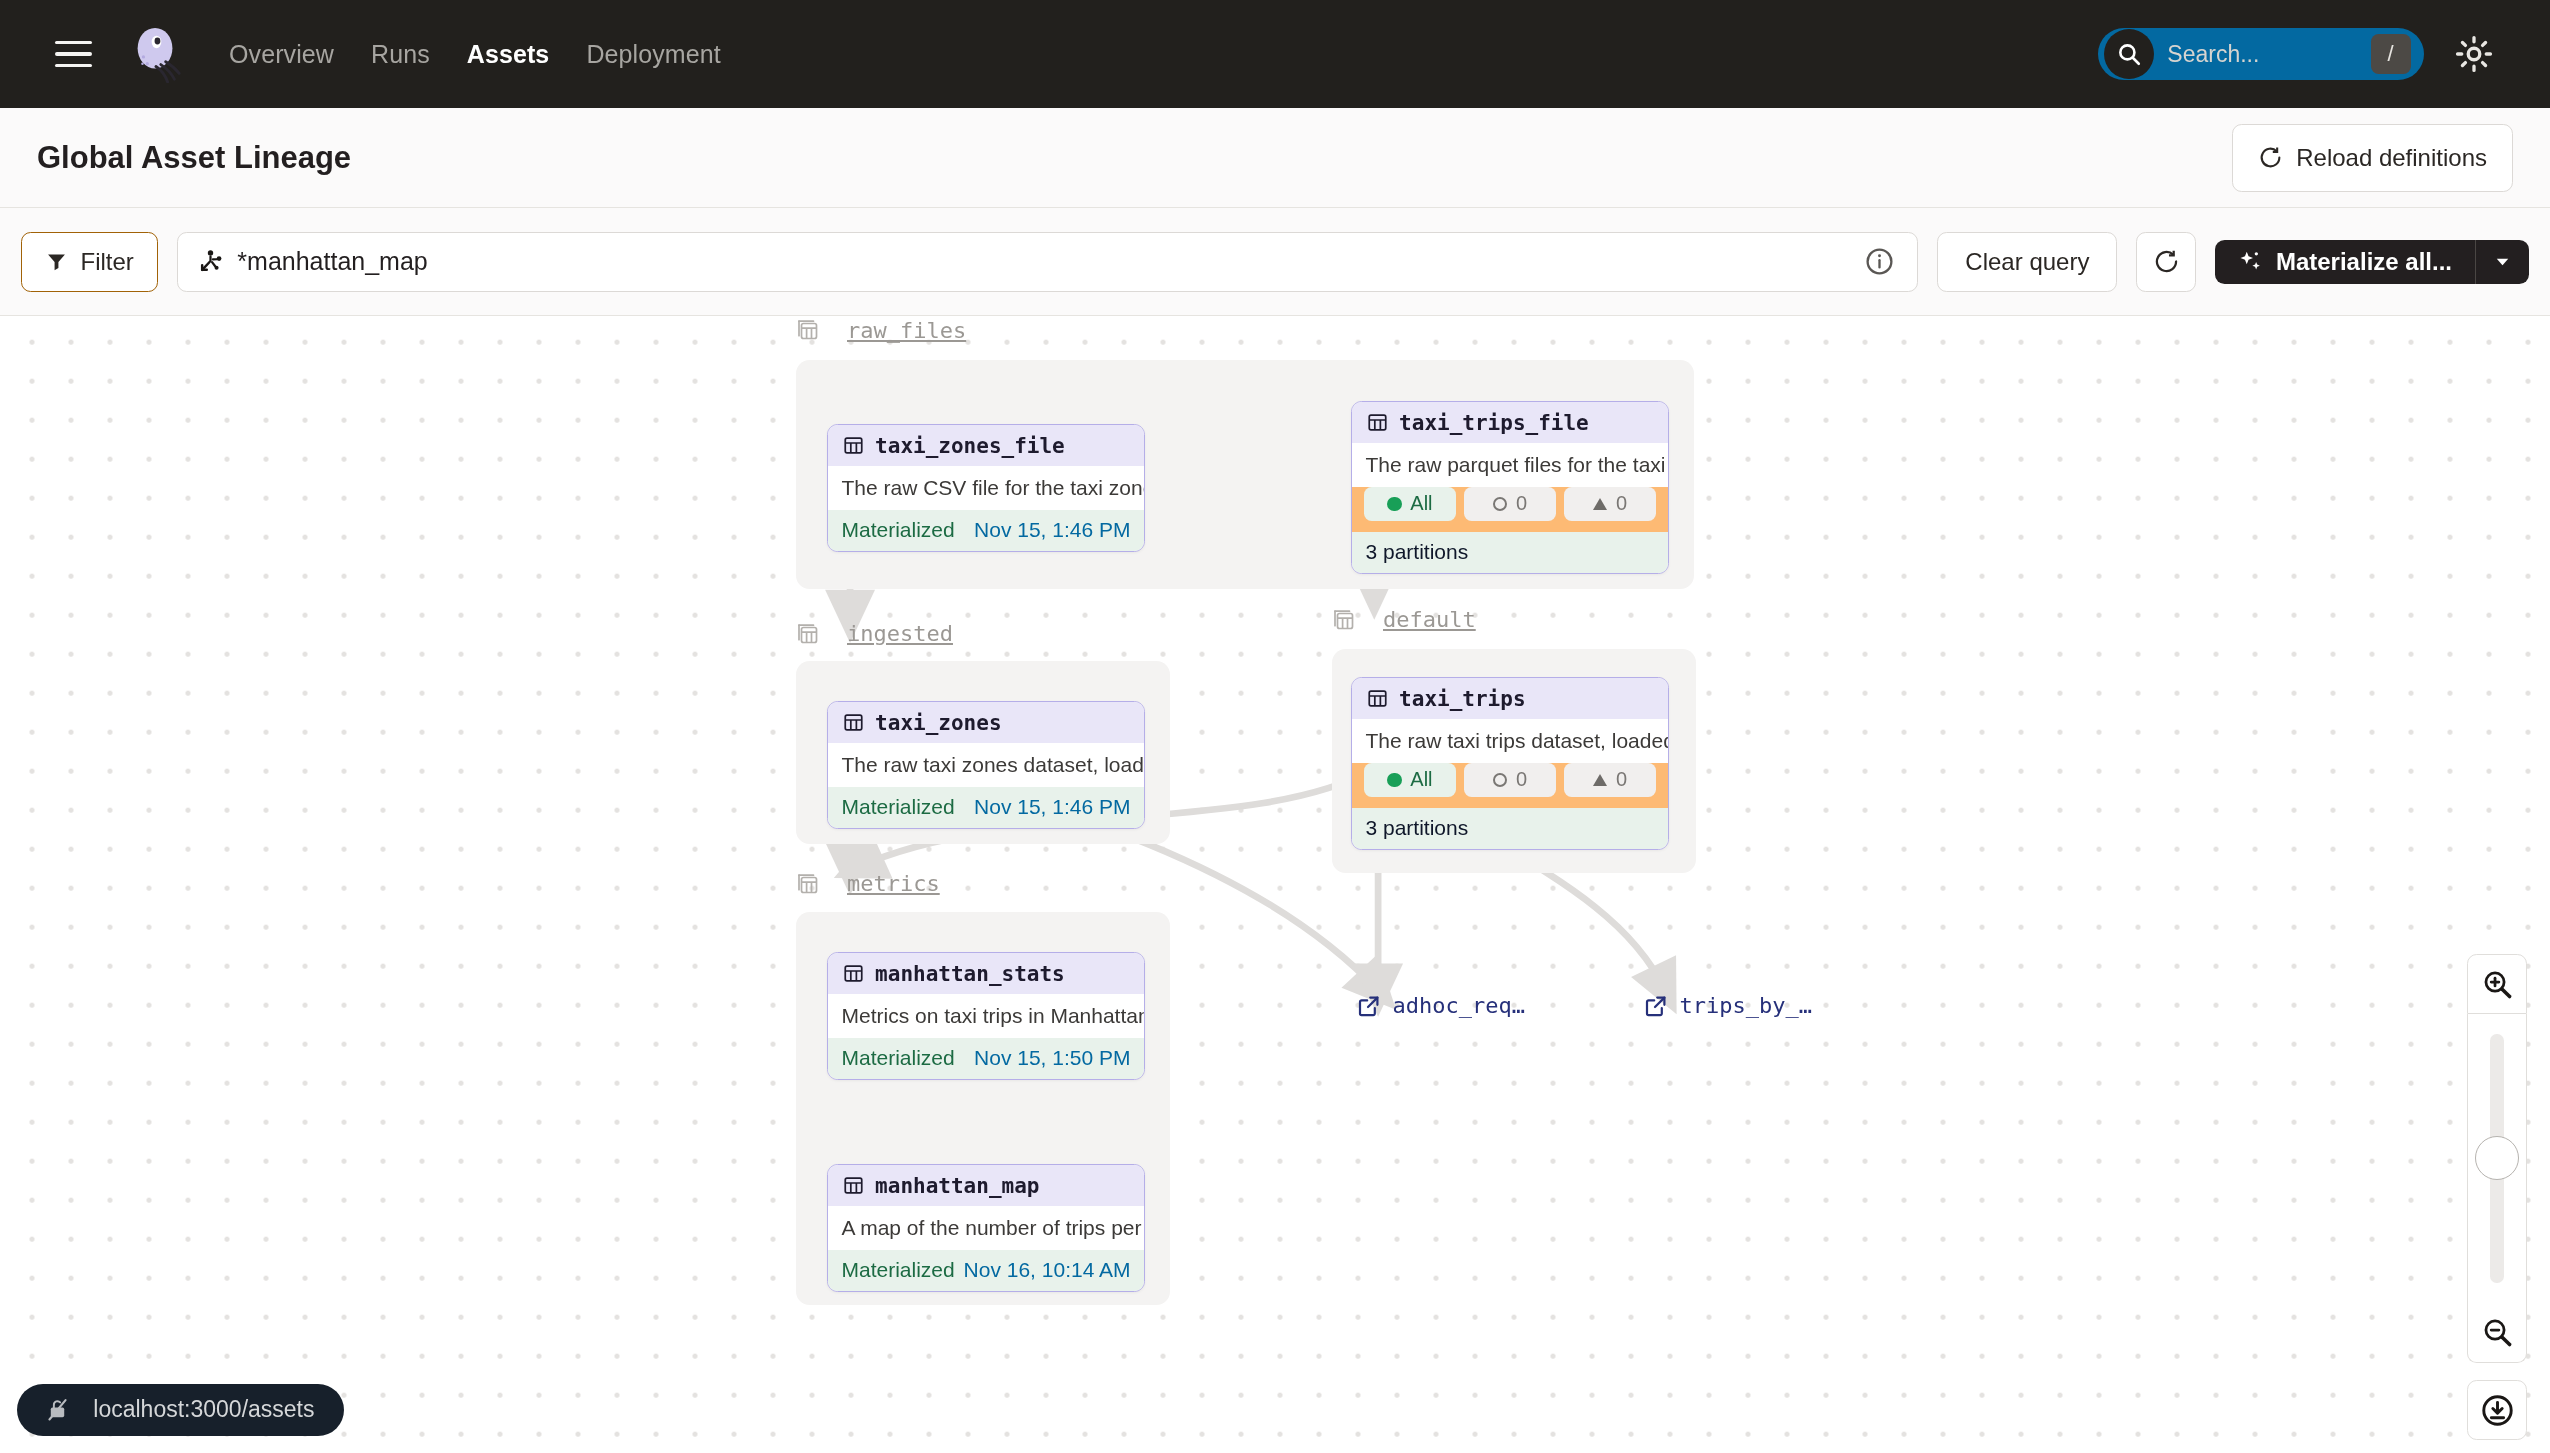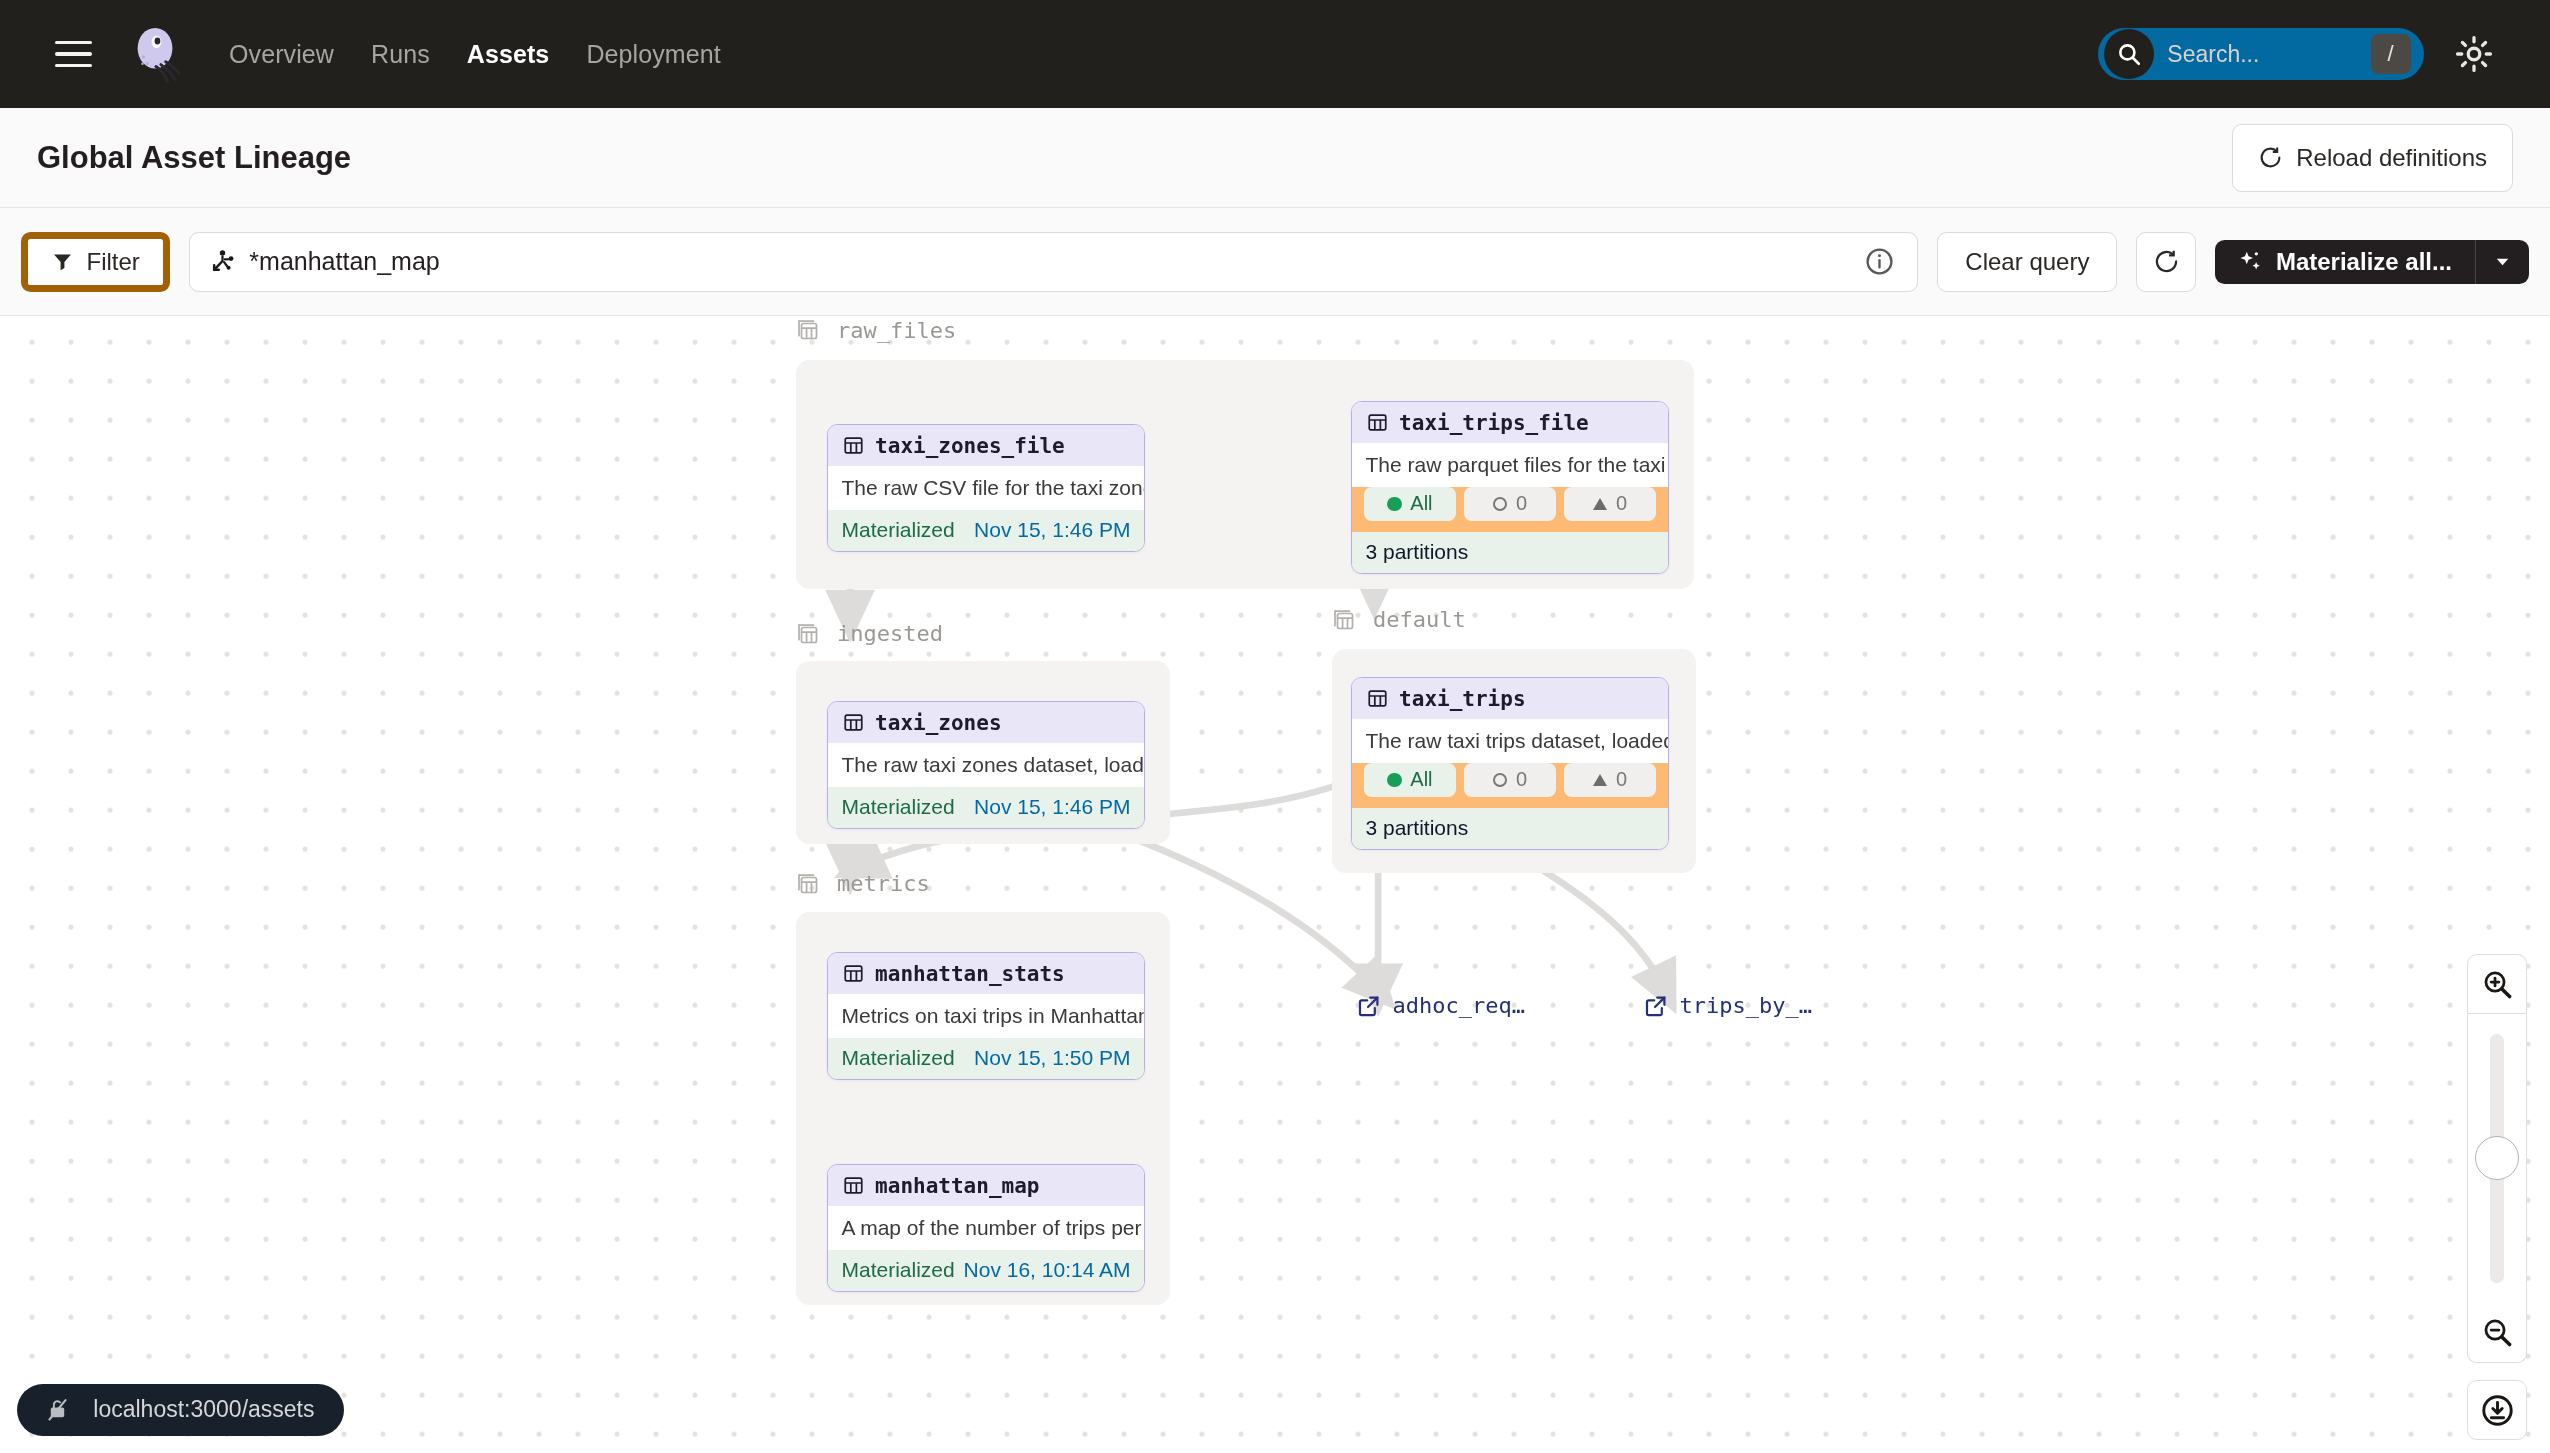--- a/index.html
+++ b/index.html
@@ -49,21 +49,21 @@
     background: #ffffff; font-size: 24px; color: #2B2724; cursor: pointer;
   }
 
   
   .toolbar {
     height: 108px; background: #FBFAFA; display: flex; align-items: center;
     gap: 19px; padding: 0 21px; border-bottom: 1px solid #E6E4E0;
   }
   .filter-btn {
     display: flex; align-items: center; gap: 12.5px; height: 60px; padding: 0 23px;
-    border: 7px solid #a16207; border-radius: 9.6px; background: #ffffff;
+    border: 1px solid #a16207; border-radius: 9.6px; background: #ffffff;
     font-size: 24px; color: #2B2724; cursor: pointer;
   }
   .querybox {
     flex: 1; height: 60px; background: #ffffff; border: 1px solid #DCD9D6;
     border-radius: 9.6px; display: flex; align-items: center; padding: 0 19px;
     gap: 13.5px; cursor: text; position: relative;
   }
   .query-text { font-size: 25px; color: #231F20; flex: 1; }
   .info-icon-wrap { width: 37px; height: 37px; display:flex; align-items:center; justify-content:center; cursor: pointer;}
   .clear-btn {
@@ -91,22 +91,22 @@
     position: relative; width: 2550px; height: 1137px; background: #ffffff;
     background-image: radial-gradient(circle, #E4E2E0 2.5px, transparent 2.6px);
     background-size: 39px 39px; background-position: 12.5px 6.7px;
     overflow: hidden;
   }
   .edges { position: absolute; inset: 0; width: 100%; height: 100%; pointer-events: none; }
 
   
   .group-box { position: absolute; background: #F4F3F2; border-radius: 13.5px; }
   .group-label {
-    position: absolute; display: flex; align-items: center; gap: 17px;
-    font-family: "DejaVu Sans Mono", monospace; font-size: 22px; color: #9B9894;
+    position: absolute; display: flex; align-items: center; gap: 27px;
+    font-family: "DejaVu Sans Mono", monospace; font-size: 22px; color: #9B9894; text-decoration: underline;
   }
 
   
   .node {
     position: absolute; width: 318px; background: #ffffff;
     border: 1.9px solid #B5AEE8; border-radius: 10.6px; overflow: hidden;
     box-shadow: 0 1px 2.9px rgba(0,0,0,.05); cursor: pointer;
   }
   .node-head {
     background: #E9E6F8; padding: 8.7px 13.5px; display: flex; align-items: center; gap: 10.6px;

